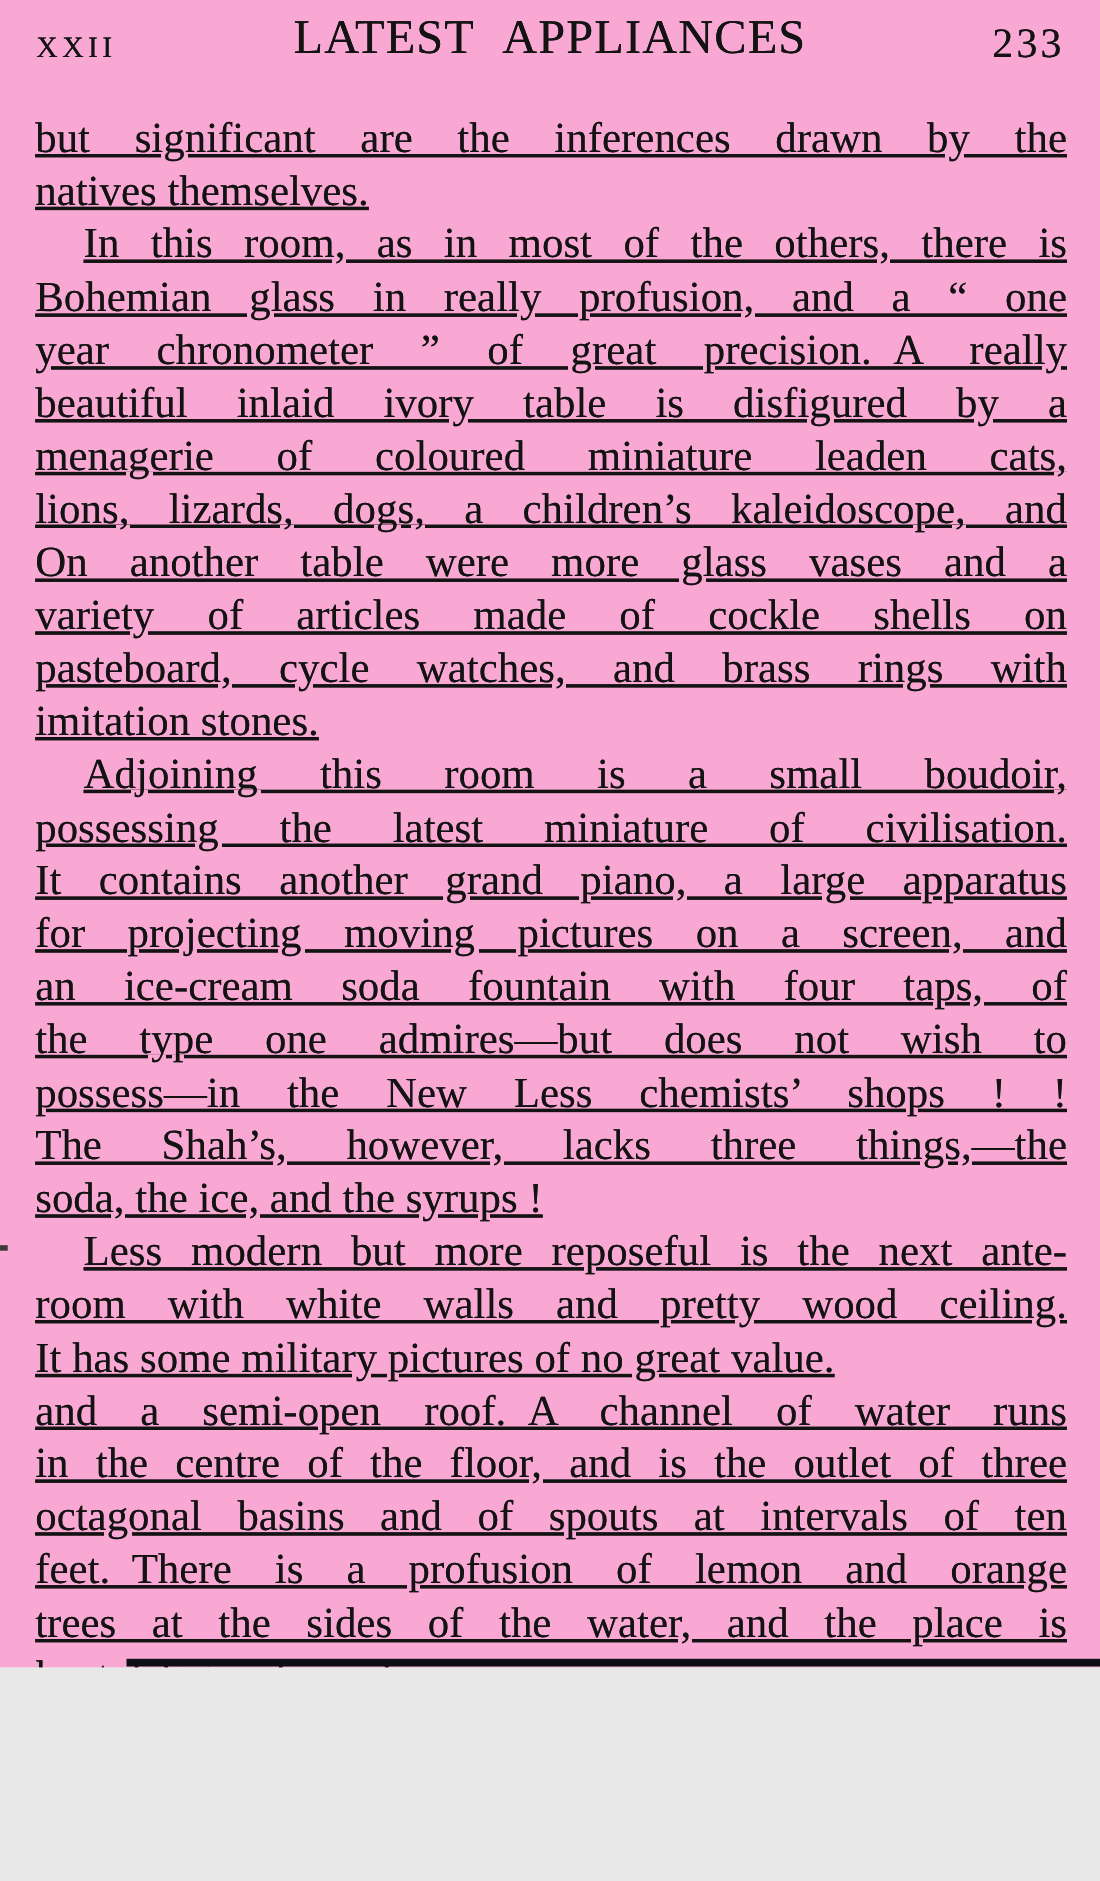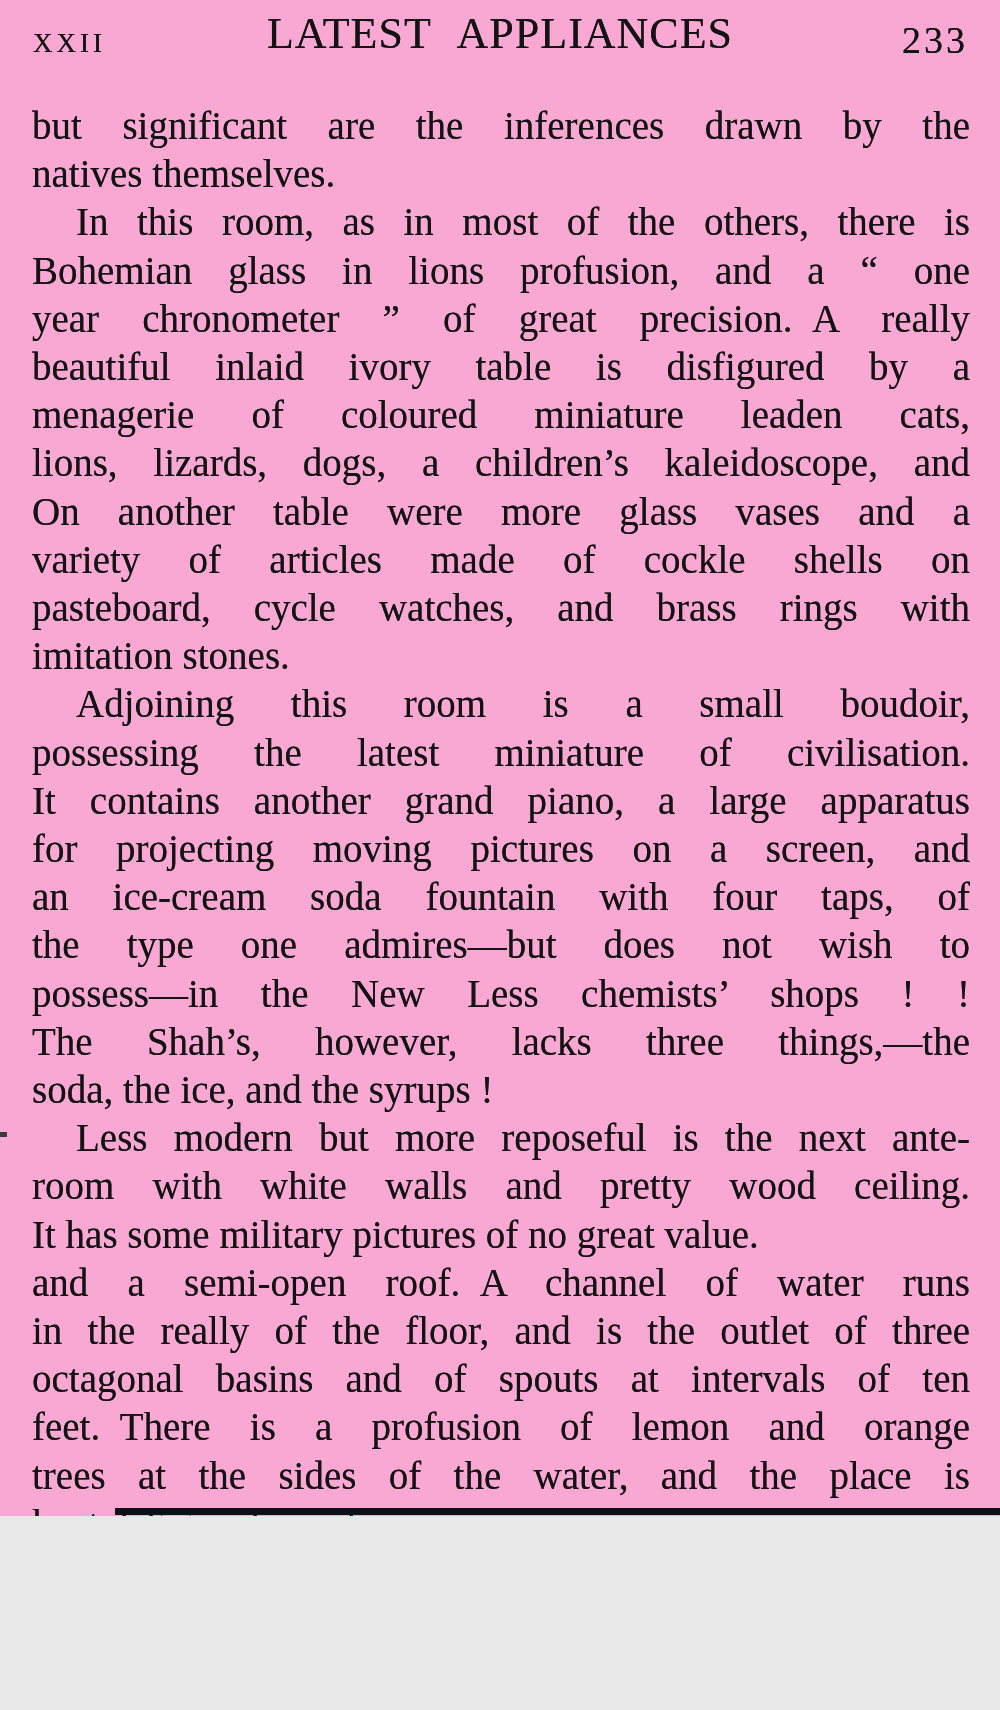--- a/index.html
+++ b/index.html
@@ -48,20 +48,21 @@
     letter-spacing: 3px;
     text-shadow: 0 0 0.5px currentColor;
   }
   
   #text-block {
     margin-top: 14px;
     padding: 0 30px 0 32px;
     font-size: 39px;
     line-height: 48.2px;
     text-shadow: 0 0 0.55px rgba(10,10,10,0.75);
+    text-decoration: underline;
   }
   .paragraph { margin: 0; }
   .line {
     text-align: justify;
     text-align-last: justify;
     text-justify: inter-word;
     white-space: normal;
   }
   .line.indent { padding-left: 44px; }
   .line.para-end { text-align-last: left; }
@@ -92,21 +93,21 @@
     <span class="page-number">233</span>
   </div>
 
   <div id="text-block">
       <div class="paragraph">
         <div class="line">but significant are the inferences drawn by the</div>
         <div class="line para-end">natives themselves.</div>
       </div>
       <div class="paragraph">
         <div class="line indent">In this room, as in most of the others, there is</div>
-        <div class="line">Bohemian glass in lions profusion, and a “ one</div>
+        <div class="line">Bohemian glass in really profusion, and a “ one</div>
         <div class="line">year chronometer ” of great precision. A really</div>
         <div class="line">beautiful inlaid ivory table is disfigured by a</div>
         <div class="line">menagerie of coloured miniature leaden cats,</div>
         <div class="line">lions, lizards, dogs, a children’s kaleidoscope, and</div>
         <div class="line">On another table were more glass vases and a</div>
         <div class="line">variety of articles made of cockle shells on</div>
         <div class="line">pasteboard, cycle watches, and brass rings with</div>
         <div class="line para-end">imitation stones.</div>
       </div>
       <div class="paragraph">
@@ -120,21 +121,21 @@
         <div class="line">The Shah’s, however, lacks three things,—the</div>
         <div class="line para-end">soda, the ice, and the syrups !</div>
       </div>
       <div class="paragraph">
         <div class="line indent">Less modern but more reposeful is the next ante-</div>
         <div class="line">room with white walls and pretty wood ceiling.</div>
         <div class="line para-end">It has some military pictures of no great value.</div>
       </div>
       <div class="paragraph">
         <div class="line">and a semi-open roof. A channel of water runs</div>
-        <div class="line">in the really of the floor, and is the outlet of three</div>
+        <div class="line">in the centre of the floor, and is the outlet of three</div>
         <div class="line">octagonal basins and of spouts at intervals of ten</div>
         <div class="line">feet. There is a profusion of lemon and orange</div>
         <div class="line">trees at the sides of the water, and the place is</div>
         <div class="line para-end">kept deliciously cool.</div>
       </div>
     </div>
 
   <div id="bottom-scan-bar" style="background: rgb(15, 15, 23);"></div>
   <div id="left-edge-tick" style="background: rgb(58, 58, 58);"></div>
 

